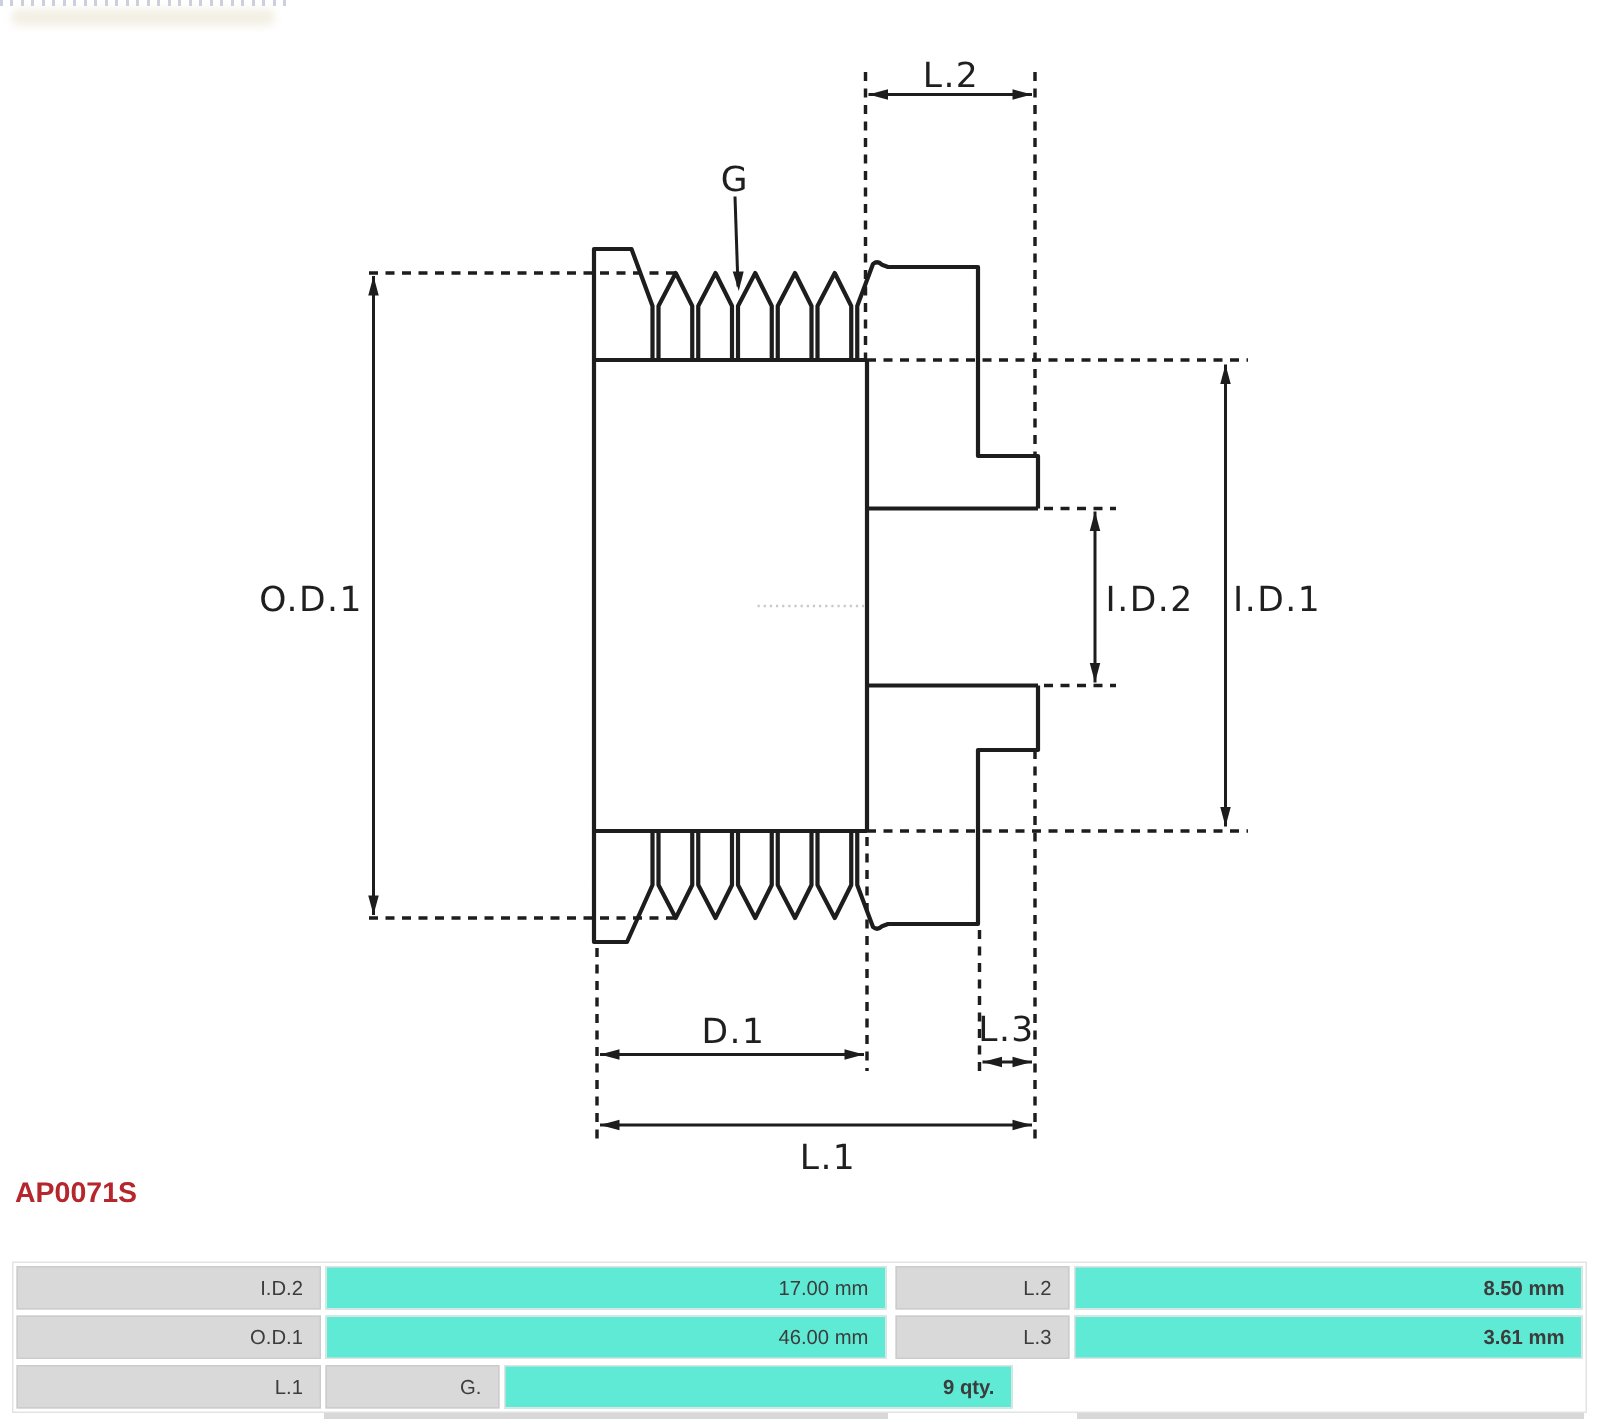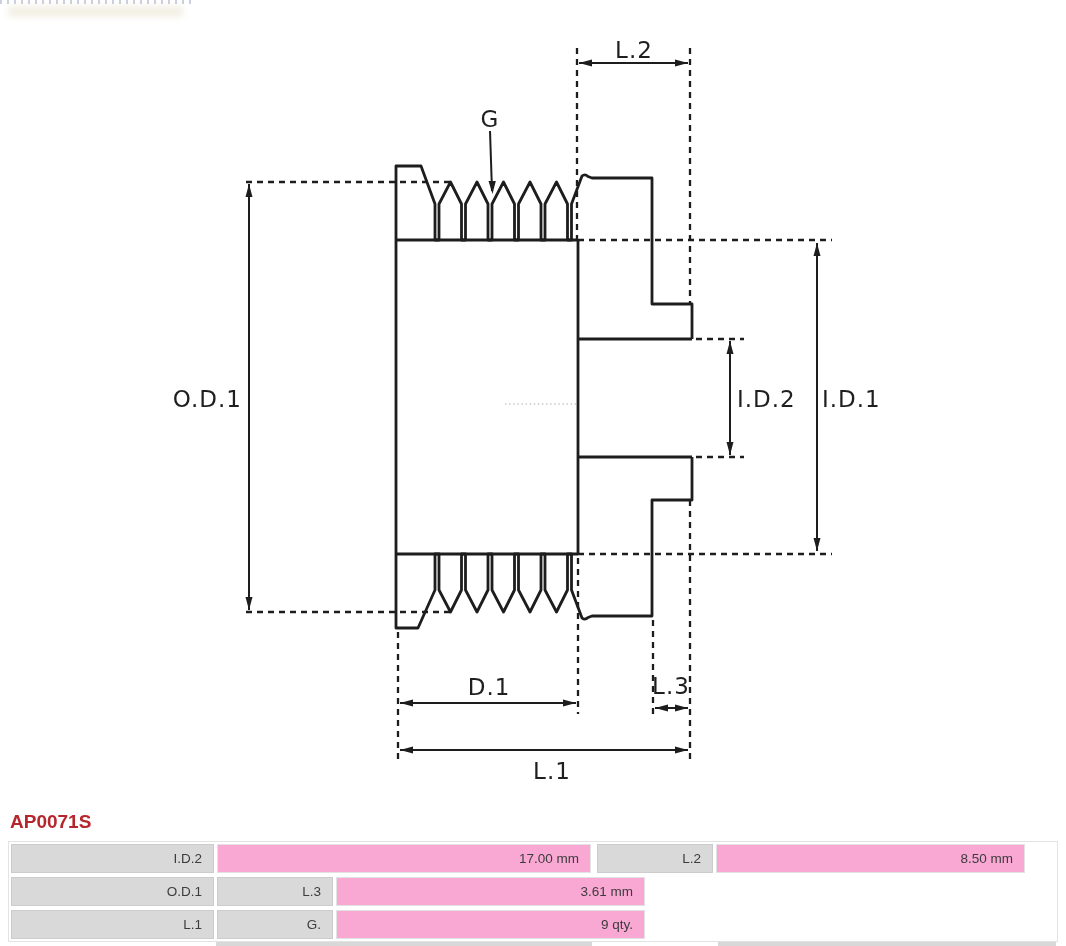--- a/index.html
+++ b/index.html
@@ -16,41 +16,41 @@
   .corner-smudge {
     position: absolute; left: 8px; top: 6px; width: 175px; height: 11px;
     background: rgba(228, 219, 196, .45); filter: blur(3px); border-radius: 4px;
   }
   .drawing-svg { position: absolute; left: 0; top: 0; }
   .dim-label {
     font-family: "DejaVu Sans", "Liberation Sans", sans-serif;
     font-size: 23px; fill: #1f1f1f; letter-spacing: 1px;
   }
   .part-number {
-    position: absolute; left: 10px; top: 810px;
+    position: absolute; left: 10px; top: 784px;
     font-size: 19px; line-height: 24px; font-weight: 600; color: #b5262d;
   }
   .spec-table {
     position: absolute; left: 8px; top: 841px; width: 1050px;
     border: 1px solid #e3e3e3; background: #ffffff; box-sizing: border-box;
     padding: 2px;
   }
   .spec-row { display: flex; margin-bottom: 4px; height: 29px; }
   .spec-row:last-child { margin-bottom: 0; }
   .cell {
     box-sizing: border-box; height: 29px; line-height: 27px;
     font-size: 13.5px; color: #3c3c3c; text-align: right; padding-right: 11px;
     white-space: nowrap; overflow: hidden;
   }
   .cell.label { background: #d9d9d9; border: 1px solid #cccccc; }
-  .cell.value { background: #f9a8d4; border: 1px solid #e2e2e2; }
+  .cell.value { background: #5eead4; border: 1px solid #e2e2e2; }
   .c1 { width: 203px; margin-right: 3px; }
   .c2 { width: 374px; margin-right: 6px; }
   .c3 { width: 116px; margin-right: 3px; }
-  .c4 { width: 309px; }
+  .c4 { width: 339px; font-weight: bold; }
   .next-row-strip {
     position: absolute; top: 942px; height: 4px; background: #d8d8d8;
   }
   .strip-a { left: 216px; width: 376px; }
   .strip-b { left: 718px; width: 338px; }
 </style>
 </head>
 <body>
 
 <div class="corner-artifact"></div>
@@ -144,20 +144,21 @@
 
 <div class="spec-table">
   <div class="spec-row">
     <div class="cell label c1">I.D.2</div>
     <div class="cell value c2">17.00 mm</div>
     <div class="cell label c3">L.2</div>
     <div class="cell value c4">8.50 mm</div>
   </div>
   <div class="spec-row">
     <div class="cell label c1">O.D.1</div>
+    <div class="cell value c2">46.00 mm</div>
     <div class="cell label c3">L.3</div>
     <div class="cell value c4">3.61 mm</div>
   </div>
   <div class="spec-row">
     <div class="cell label c1">L.1</div>
     <div class="cell label c3">G.</div>
     <div class="cell value c4">9 qty.</div>
   </div>
 </div>
 

